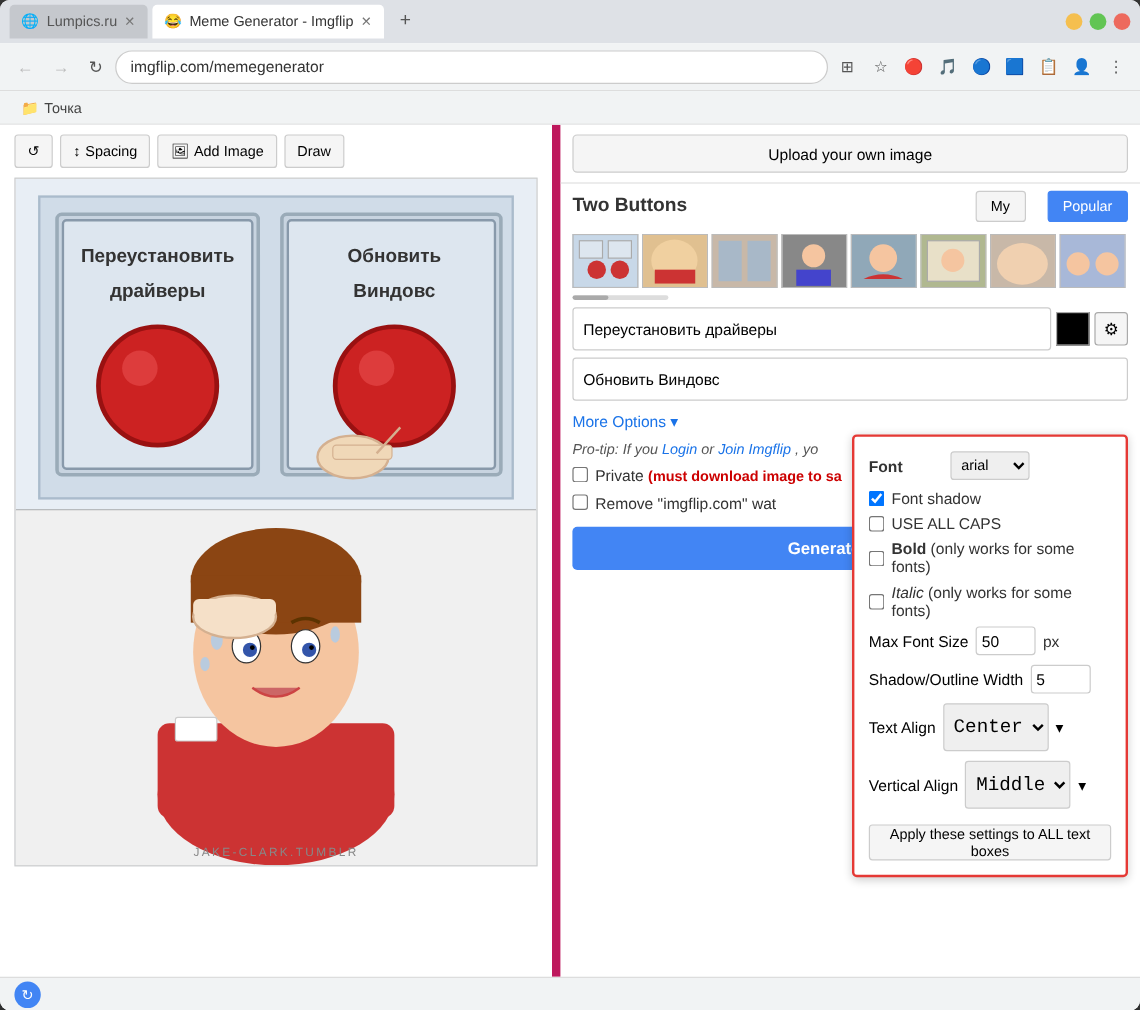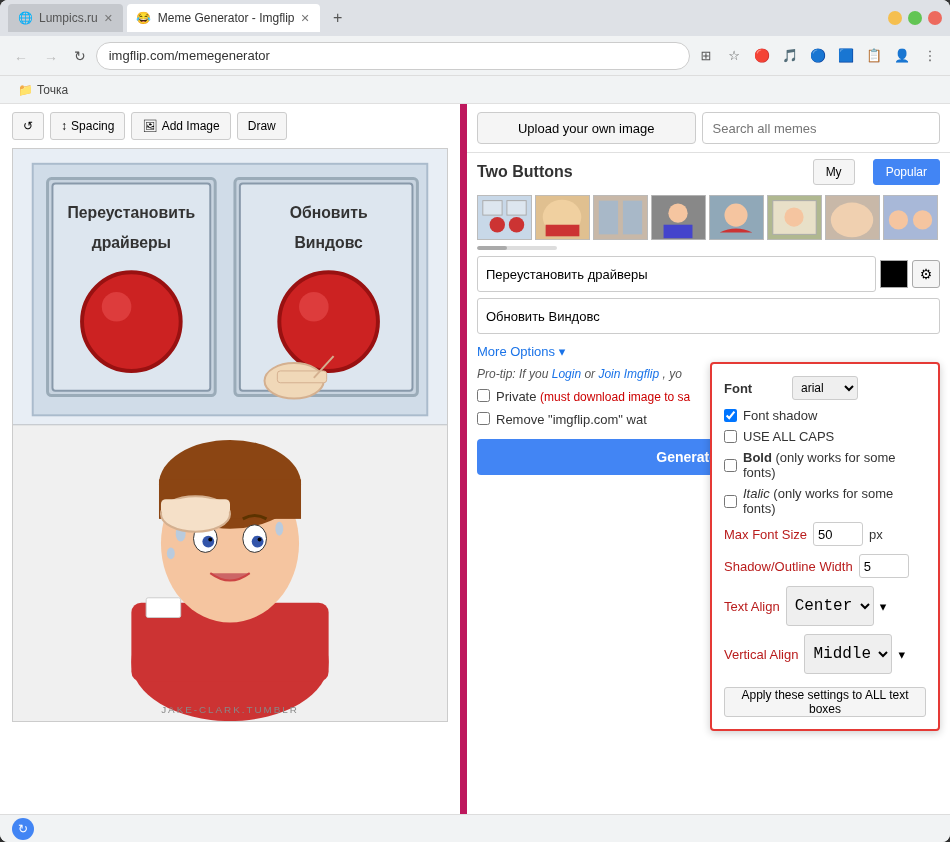--- a/index.html
+++ b/index.html
@@ -271,21 +271,21 @@
     }
     .protip a { color: #1a73e8; cursor: pointer; text-decoration: none; }
 
     .checkbox-row {
       display: flex;
       align-items: flex-start;
       gap: 6px;
       padding: 4px 10px;
     }
     .checkbox-label { font-size: 13px; color: #333; }
-    .checkbox-label .note { color: #c00; font-size: 12px; }
+    .checkbox-label .note { color: #c00; font-size: 12px; font-weight: bold; }
 
     .generate-btn {
       margin: 8px 10px;
       height: 36px;
       background: #4285f4;
       color: white;
       border: none;
       border-radius: 4px;
       font-size: 14px;
       font-weight: bold;
@@ -339,21 +339,21 @@
     }
 
     .popup-field-row {
       display: flex;
       align-items: center;
       gap: 6px;
       margin-bottom: 8px;
     }
     .popup-field-label {
       font-size: 13px;
-      color: #b91c1c;
+      color: #000000;
     }
     .popup-number-input {
       width: 50px;
       height: 24px;
       border: 1px solid #ccc;
       border-radius: 3px;
       padding: 0 4px;
       font-size: 13px;
     }
     .popup-unit {
@@ -553,21 +553,20 @@
       </div>
     </div>
 
     <div class="right-panel">
       
       
       <div class="right-top">
         <button class="upload-btn">
           <span>Upload your own image</span>
         </button>
-        <input class="search-input" type="text" placeholder="Search all memes" style="">
       </div>
 
       
       <div class="meme-title-row">
         <span class="meme-title">Two Buttons</span>
         <button class="tab-btn">My</button>
         <button class="tab-btn active">Popular</button>
       </div>
 
       

